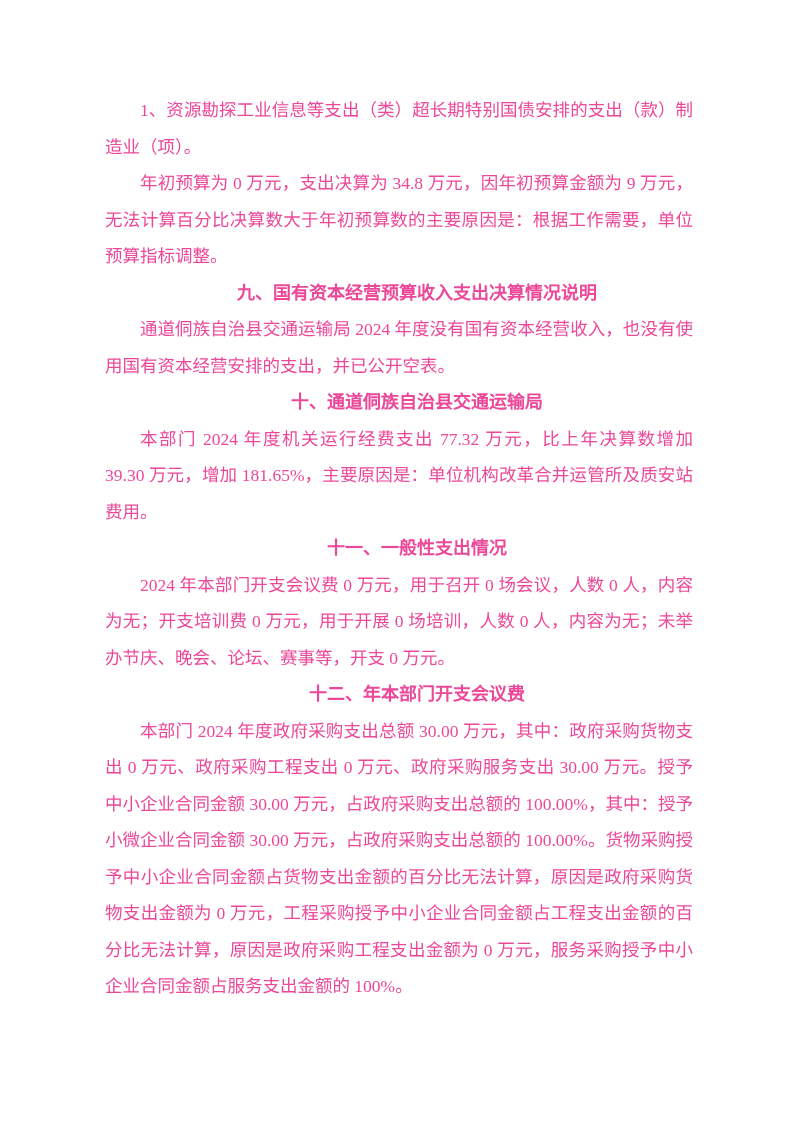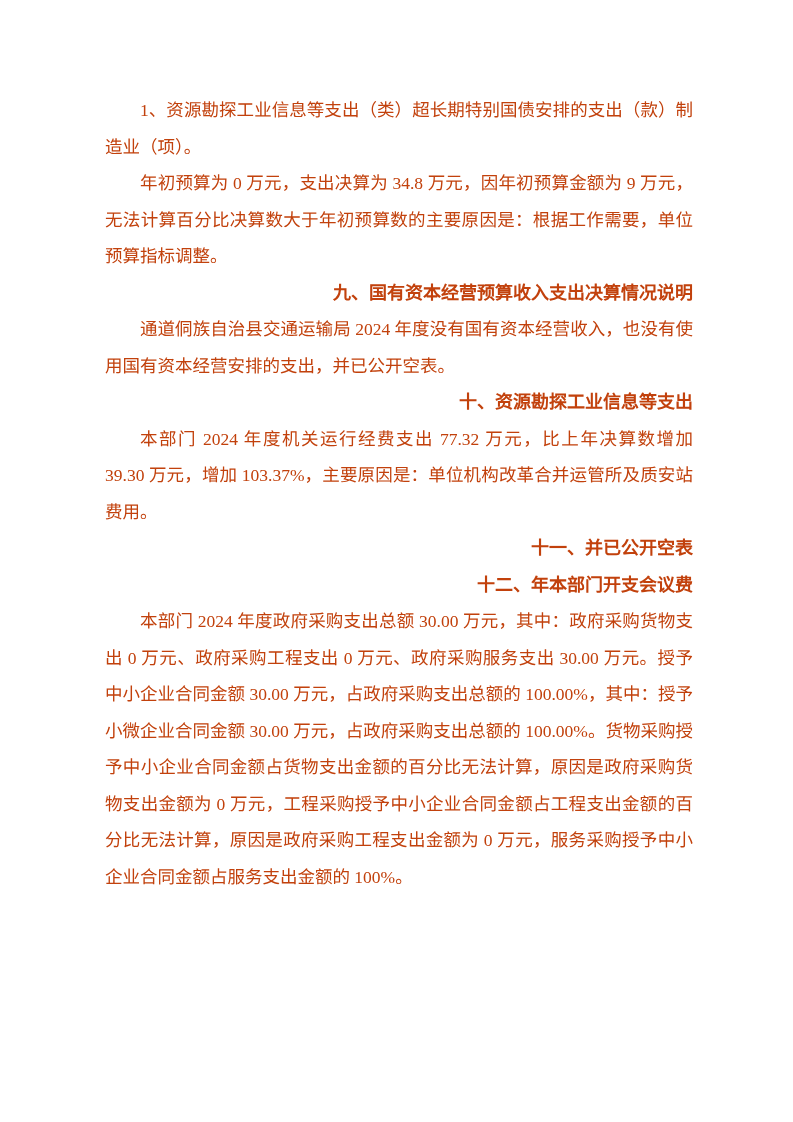--- a/index.html
+++ b/index.html
@@ -16,55 +16,56 @@
     padding: 92px 100px 0 105px;
     overflow: hidden;
     color: #000000;
   }
   .doc-body p,
   .doc-body h3 {
     margin: 0;
     padding: 0;
     text-indent: 2em;
     text-align: justify;
-    color: #c2410c;
+    color: #ec4899;
   }
   .doc-body p.body-para {
     font-family: "Liberation Serif", "DejaVu Serif", serif;
     font-size: 17.5px;
     line-height: 36.5px;
     font-weight: 400;
   }
   .doc-body h3.section-heading {
     font-family: "Liberation Sans", "DejaVu Sans", sans-serif;
     font-size: 18px;
     line-height: 36.5px;
     font-weight: 700;
-    text-align: right;
+    text-align: center;
   }
 </style>
 </head>
 <body>
 
 <div class="page">
   <div class="doc-body">
 
     <p class="body-para">1、资源勘探工业信息等支出（类）超长期特别国债安排的支出（款）制造业（项）。</p>
 
     <p class="body-para">年初预算为 0 万元，支出决算为 34.8 万元，因年初预算金额为 9 万元，无法计算百分比决算数大于年初预算数的主要原因是：根据工作需要，单位预算指标调整。</p>
 
     <h3 class="section-heading">九、国有资本经营预算收入支出决算情况说明</h3>
 
     <p class="body-para">通道侗族自治县交通运输局 2024 年度没有国有资本经营收入，也没有使用国有资本经营安排的支出，并已公开空表。</p>
 
-    <h3 class="section-heading">十、资源勘探工业信息等支出</h3>
+    <h3 class="section-heading">十、通道侗族自治县交通运输局</h3>
 
-    <p class="body-para">本部门 2024 年度机关运行经费支出 77.32 万元，比上年决算数增加 39.30 万元，增加 103.37%，主要原因是：单位机构改革合并运管所及质安站费用。</p>
+    <p class="body-para">本部门 2024 年度机关运行经费支出 77.32 万元，比上年决算数增加 39.30 万元，增加 181.65%，主要原因是：单位机构改革合并运管所及质安站费用。</p>
 
-    <h3 class="section-heading">十一、并已公开空表</h3>
+    <h3 class="section-heading">十一、一般性支出情况</h3>
 
+    <p class="body-para">2024 年本部门开支会议费 0 万元，用于召开 0 场会议，人数 0 人，内容为无；开支培训费 0 万元，用于开展 0 场培训，人数 0 人，内容为无；未举办节庆、晚会、论坛、赛事等，开支 0 万元。</p>
 
     <h3 class="section-heading">十二、年本部门开支会议费</h3>
 
     <p class="body-para">本部门 2024 年度政府采购支出总额 30.00 万元，其中：政府采购货物支出 0 万元、政府采购工程支出 0 万元、政府采购服务支出 30.00 万元。授予中小企业合同金额 30.00 万元，占政府采购支出总额的 100.00%，其中：授予小微企业合同金额 30.00 万元，占政府采购支出总额的 100.00%。货物采购授予中小企业合同金额占货物支出金额的百分比无法计算，原因是政府采购货物支出金额为 0 万元，工程采购授予中小企业合同金额占工程支出金额的百分比无法计算，原因是政府采购工程支出金额为 0 万元，服务采购授予中小企业合同金额占服务支出金额的 100%。</p>
 
   </div>
 </div>
 
 </body></html>

